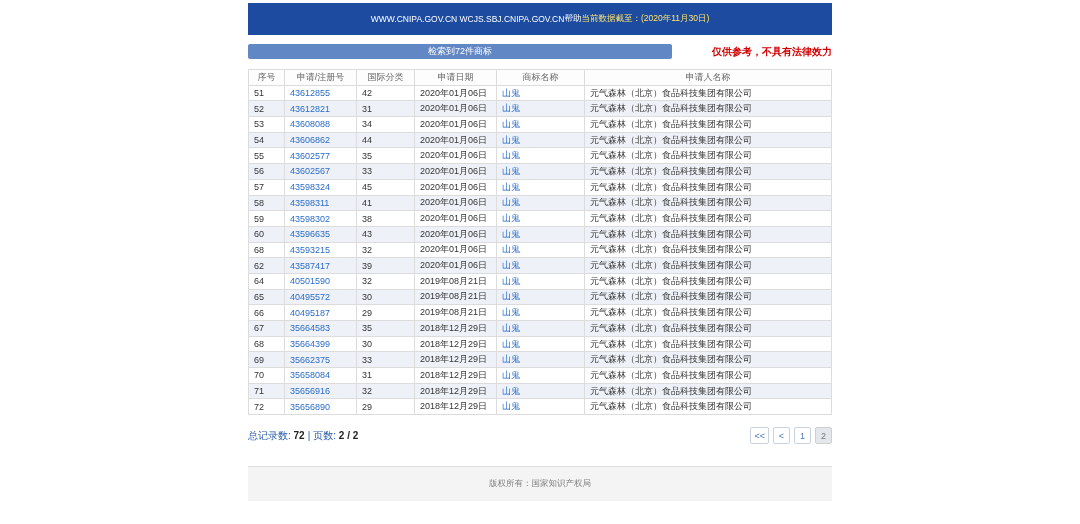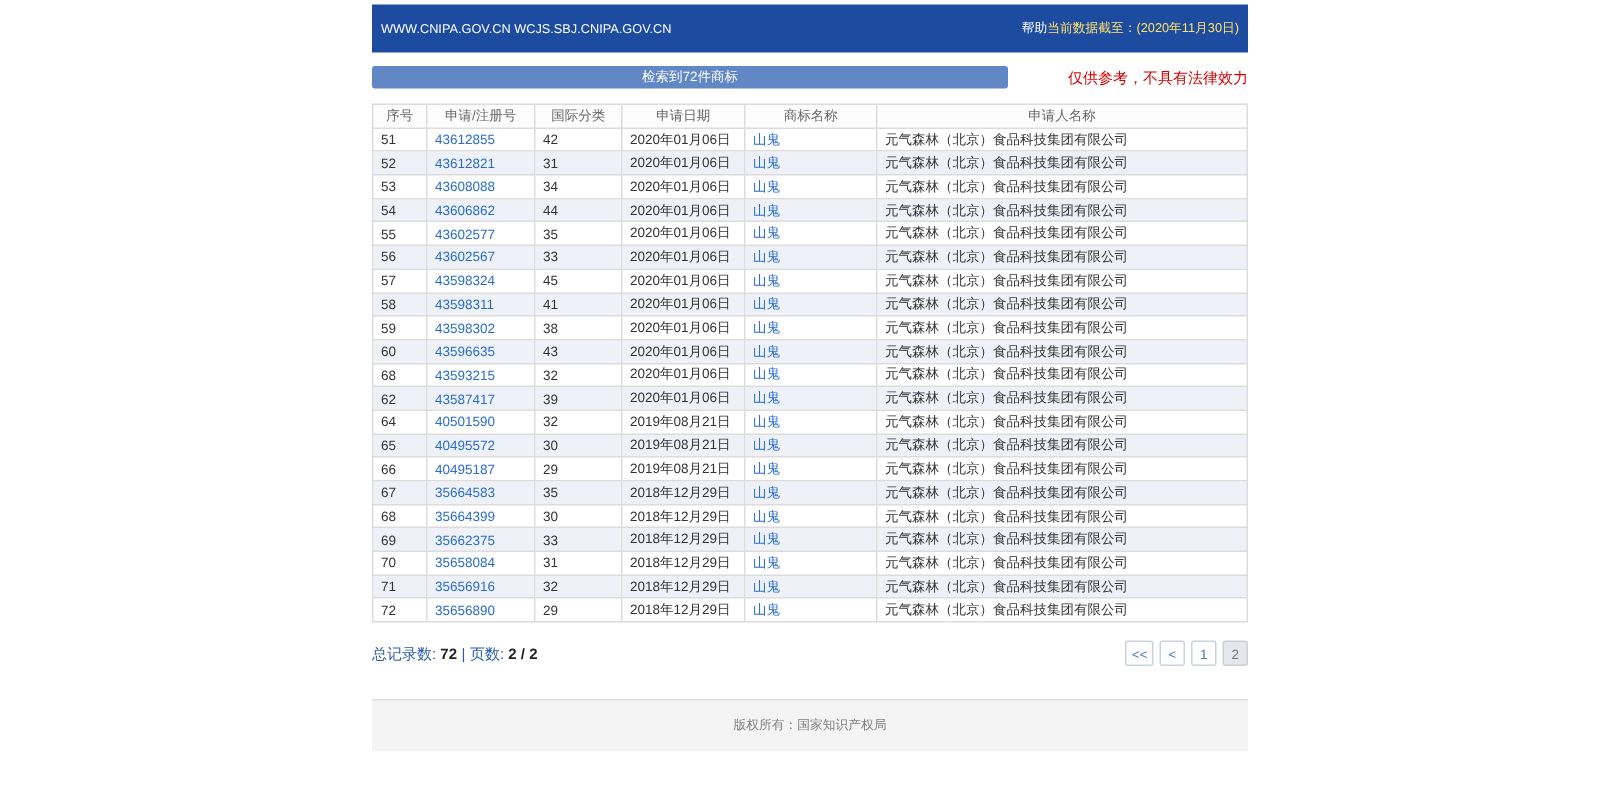--- a/index.html
+++ b/index.html
@@ -6,37 +6,37 @@
   html, body {
     width: 1080px; height: 524px; background: #ffffff;
     font-family: "Liberation Sans", "DejaVu Sans", sans-serif;
     overflow: hidden;
   }
   .container { width: 584px; margin: 0 auto; }
 
   .topbar {
     margin-top: 3px; background: #1c4ba0; color: #fff;
     font-size: 8.5px; height: 15px;
-    display: flex; align-items: center; justify-content: space-between;
+    display: flex; align-items: center; justify-content: center;
     padding: 16px 6px;
   }
   .topbar-right { display: flex; align-items: center; }
   .help-link { color: #ffffff; cursor: pointer; }
   .cutoff { color: #ffe36c; }
 
   .result-row {
     display: flex; align-items: center; justify-content: space-between;
     margin-top: 9px;
   }
   .result-btn {
     width: 424px; height: 15px; background: #6287c5; color: #fff;
     font-size: 9px; text-align: center; line-height: 15px;
     border-radius: 2px; cursor: pointer;
   }
-  .disclaimer { color: #d10000; font-size: 10px; font-weight: normal; text-align: right; }
+  .disclaimer { color: #d10000; font-size: 10px; font-weight: bold; text-align: right; }
 
   table {
     width: 100%; border-collapse: collapse; margin-top: 10px;
     font-size: 9px; color: #333; table-layout: fixed;
   }
   th, td {
     border: 1px solid #dcdcdc; padding: 0 5px; height: 15.7px;
     overflow: hidden; white-space: nowrap; vertical-align: middle;
   }
   th { font-weight: normal; color: #666; text-align: center; background: #fdfdfd; }

